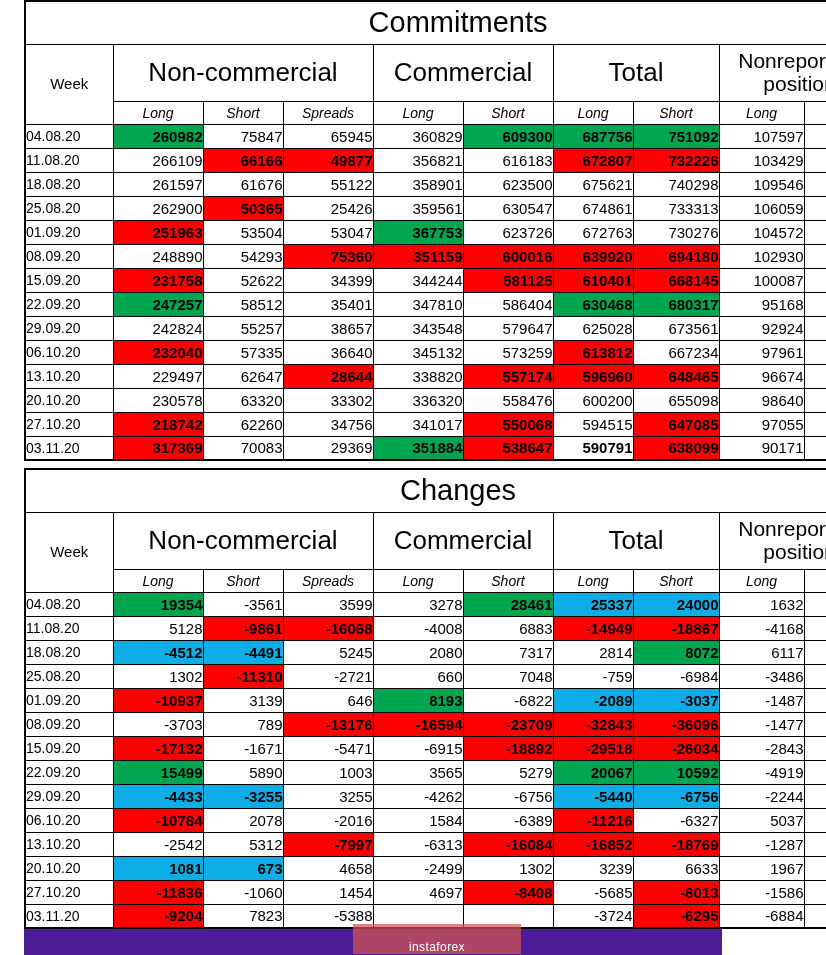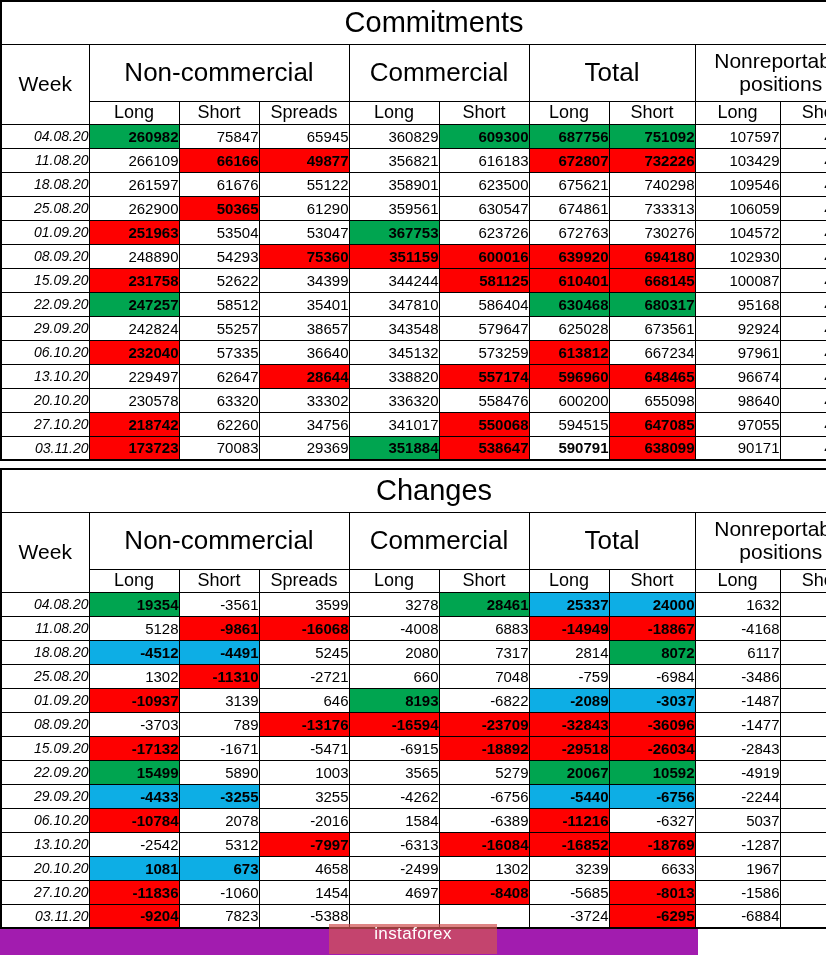--- a/index.html
+++ b/index.html
@@ -11,21 +11,22 @@
     width: 826px;
     height: 955px;
     font-family: "Liberation Sans", sans-serif;
     overflow: hidden;
   }
   .sheet {
     width: 698px;
     height: 955px;
     box-sizing: border-box;
     position: relative;
-    background: #a21caf;
+    background: #4c1d95;
+    margin-left: 24px;
   }
   table.cot {
     border-collapse: collapse;
     table-layout: fixed;
     width: 826px;
     background: #fff;
   }
   table.cot td, table.cot th {
     border: 1px solid #000;
     padding: 0;
@@ -48,44 +49,44 @@
   }
   
   .grp {
     height: 57px;
     font-size: 26px;
     text-align: center;
     vertical-align: middle;
     line-height: 1.08;
   }
   .grp-week {
-    font-size: 21px;
+    font-size: 15px;
   }
   .grp-nonrep {
     font-size: 21px;
   }
   
   .sub {
     height: 23px;
-    font-size: 18px;
+    font-size: 14px;
     font-weight: bold;
     text-align: center;
     vertical-align: middle;
+    font-style: italic;
   }
   
   .drow td {
     height: 24px;
     font-size: 15px;
     vertical-align: middle;
   }
   td.wk {
     font-weight: bold;
     font-size: 14px;
-    text-align: right;
-    font-style: italic;
+    text-align: left;
   }
   td.num {
     text-align: right;
     padding-right: 4px;
   }
   td.num.b {
     font-weight: bold;
   }
   
   td.green { background: #00A550 !important; }
@@ -104,24 +105,24 @@
 
   
   .watermark {
     position: absolute;
     left: 329px;
     top: 924px;
     width: 168px;
     height: 30px;
     background: rgba(209, 85, 85, 0.72);
     color: #ffffff;
-    font-size: 17px;
+    font-size: 12px;
     letter-spacing: 0.4px;
     display: flex;
-    align-items: flex-start;
+    align-items: flex-end;
     justify-content: center;
     pointer-events: none;
   }
 </style>
 </head>
 <body>
 
 <div class="sheet">
   <div id="tables-host">
       <table class="cot">
@@ -192,21 +193,21 @@
             <td class="num">623500</td>
             <td class="num">675621</td>
             <td class="num">740298</td>
             <td class="num">109546</td>
             <td class="num frame-r">44869</td>
           </tr>
           <tr class="drow">
             <td class="wk frame-l">25.08.20</td>
             <td class="num">262900</td>
             <td class="num b red">50365</td>
-            <td class="num">61290</td>
+            <td class="num">25426</td>
             <td class="num">359561</td>
             <td class="num">630547</td>
             <td class="num">674861</td>
             <td class="num">733313</td>
             <td class="num">106059</td>
             <td class="num frame-r">47607</td>
           </tr>
           <tr class="drow">
             <td class="wk frame-l">01.09.20</td>
             <td class="num b red">251963</td>
@@ -310,21 +311,21 @@
             <td class="num">34756</td>
             <td class="num">341017</td>
             <td class="num b red">550068</td>
             <td class="num">594515</td>
             <td class="num b red">647085</td>
             <td class="num">97055</td>
             <td class="num frame-r">44485</td>
           </tr>
           <tr class="drow">
             <td class="wk frame-l frame-b">03.11.20</td>
-            <td class="num b red frame-b">173723</td>
+            <td class="num b red frame-b">317369</td>
             <td class="num frame-b">70083</td>
             <td class="num frame-b">29369</td>
             <td class="num b green frame-b">351884</td>
             <td class="num b red frame-b">538647</td>
             <td class="num b frame-b">590791</td>
             <td class="num b red frame-b">638099</td>
             <td class="num frame-b">90171</td>
             <td class="num frame-r frame-b">42863</td>
           </tr>
         </tbody>

